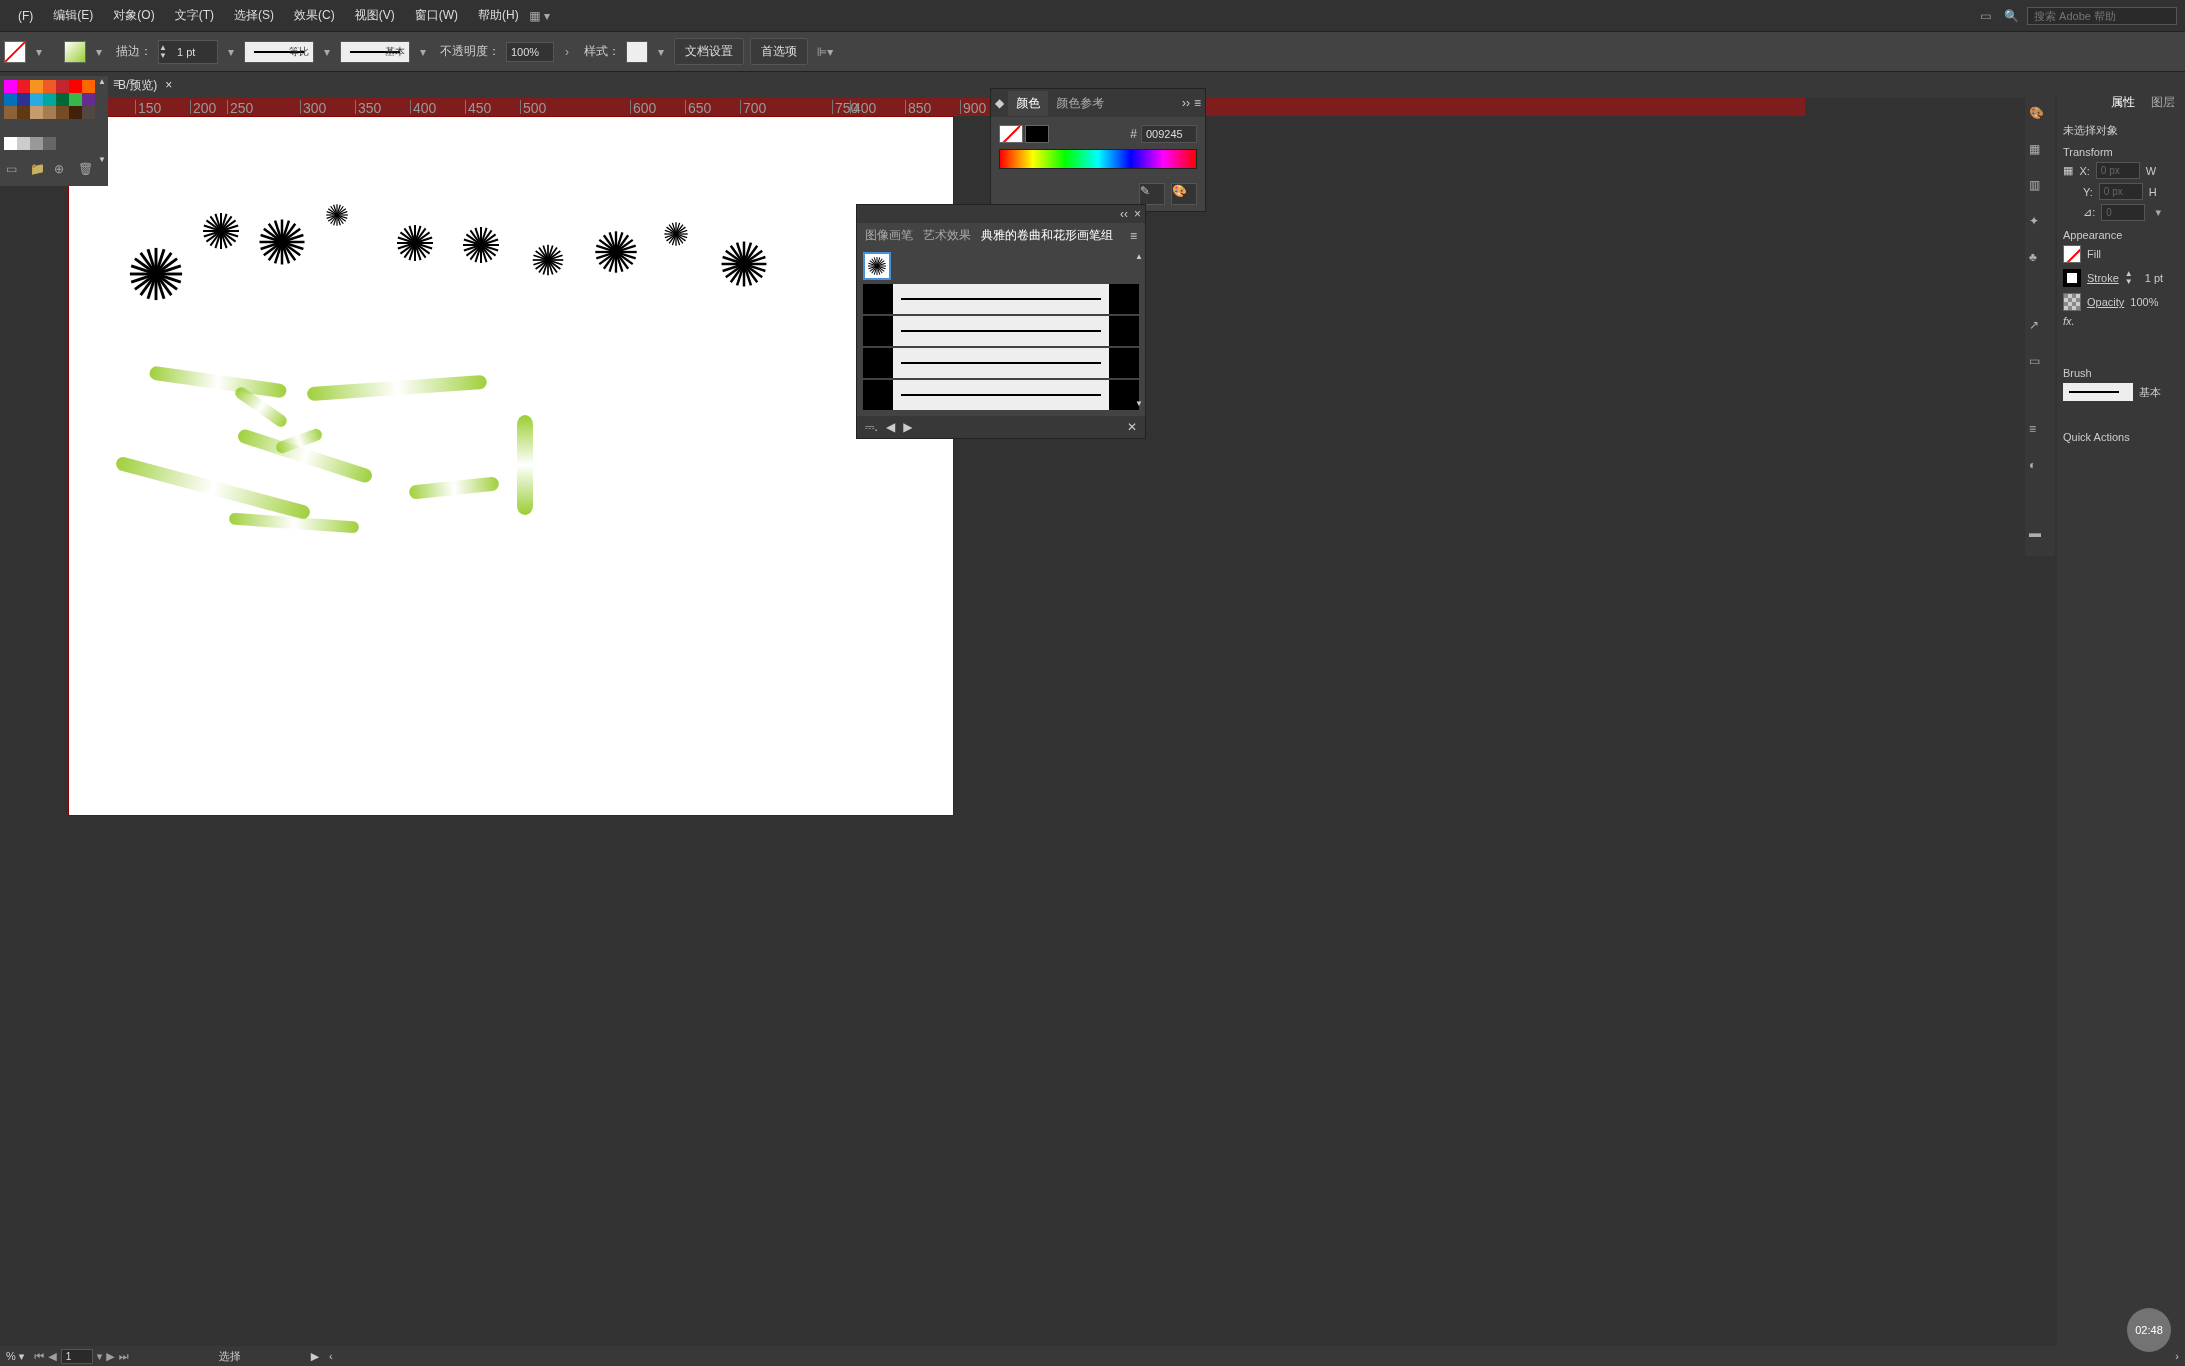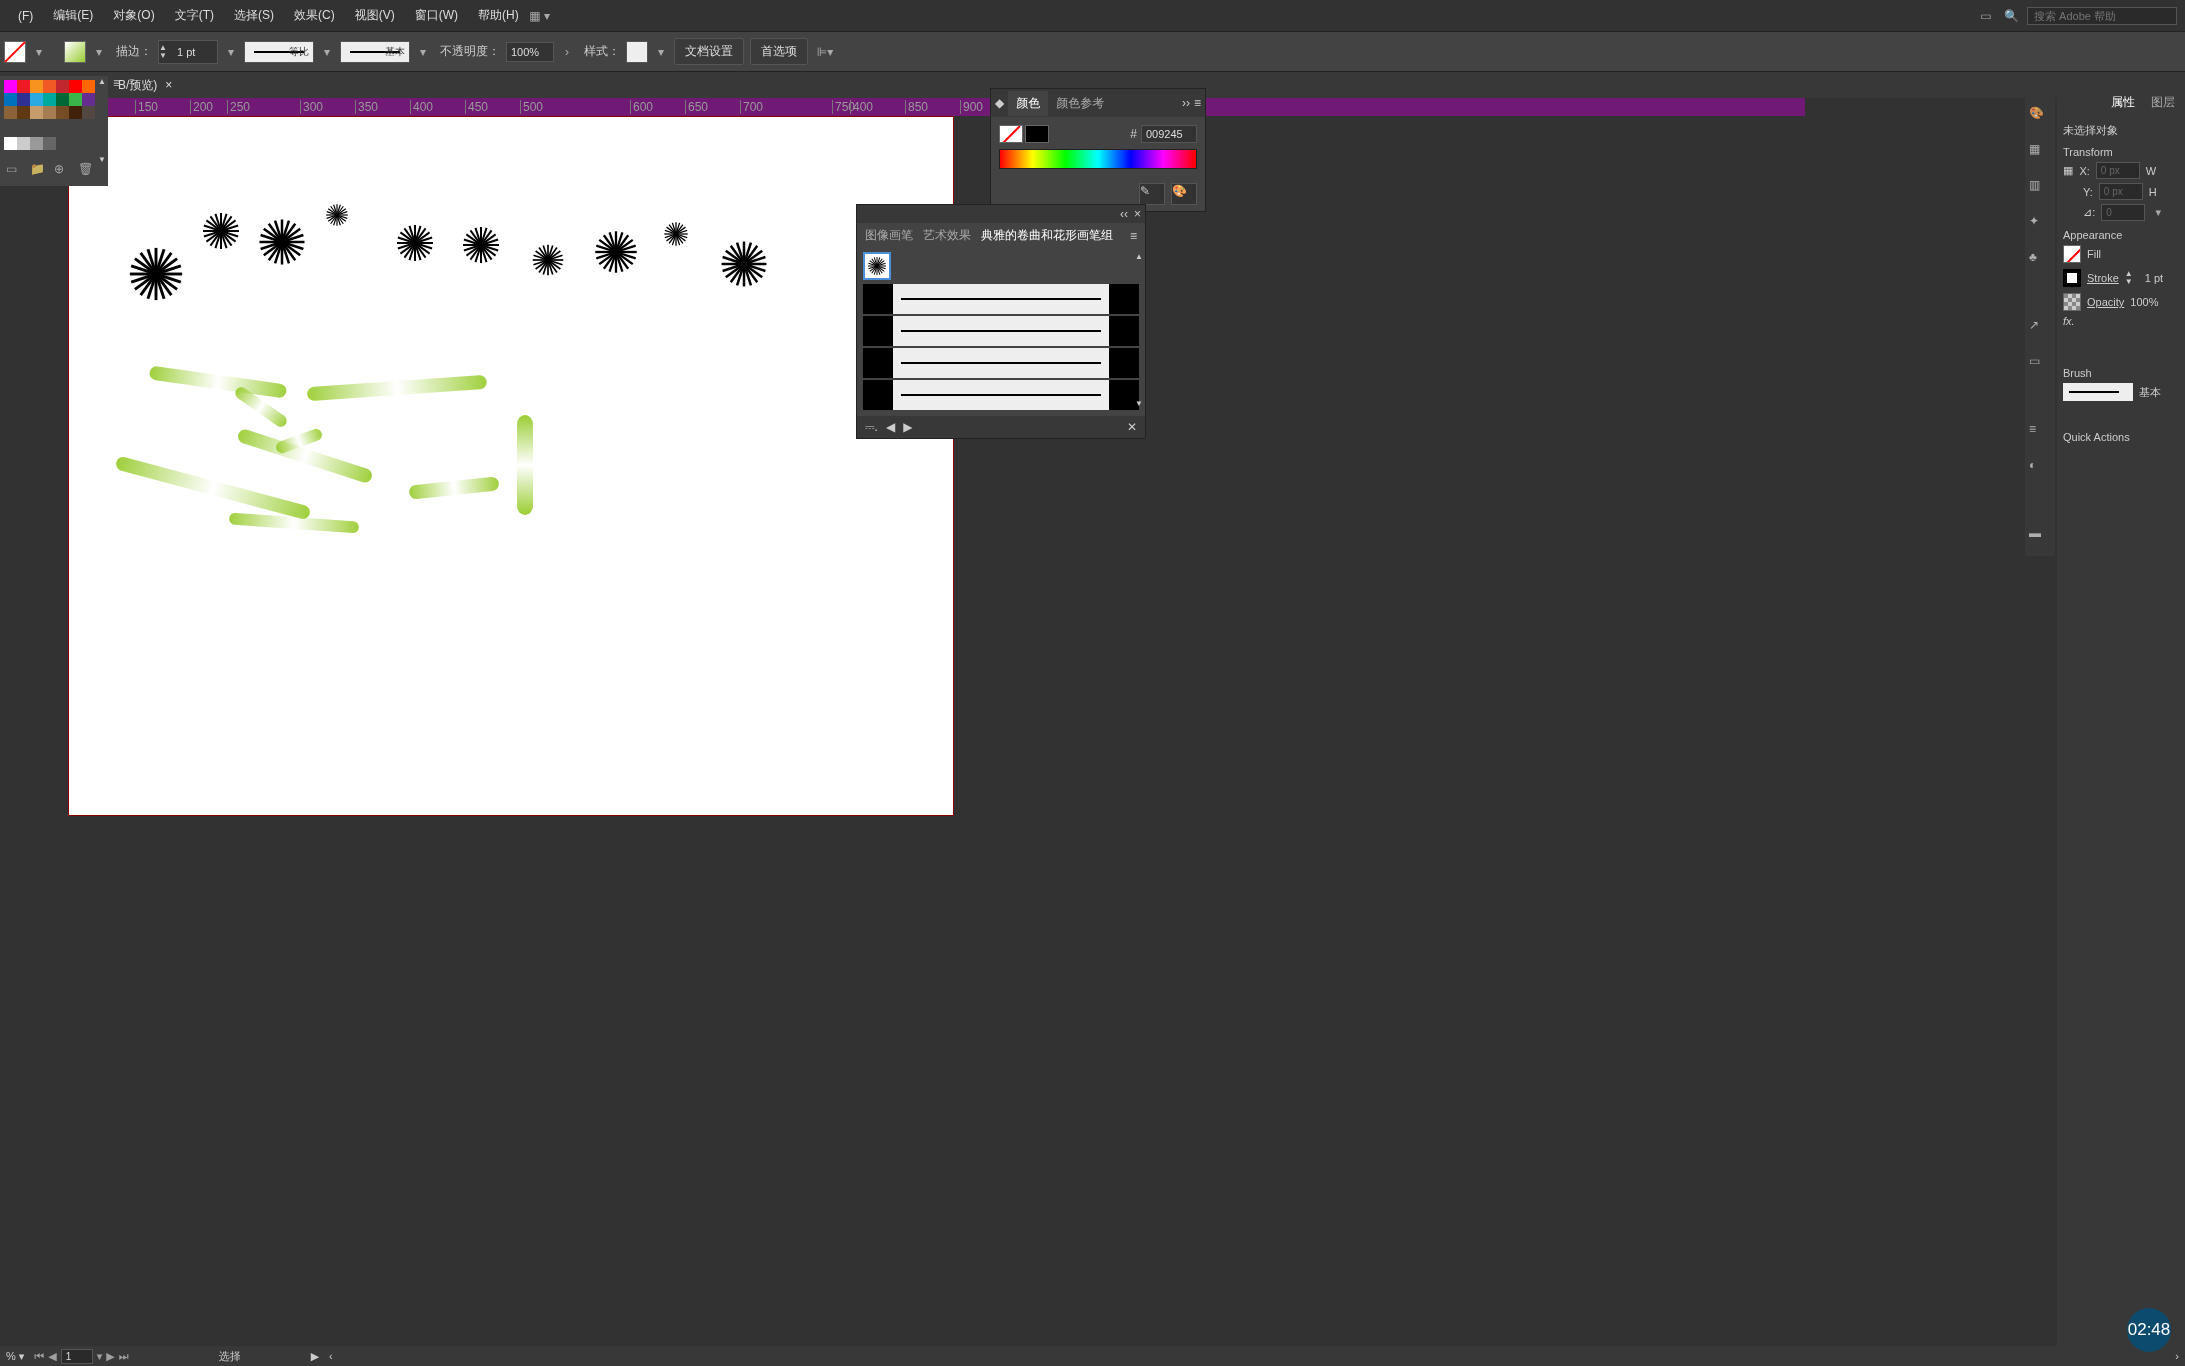--- a/index.html
+++ b/index.html
@@ -38,21 +38,21 @@
 .main-area { position: absolute; top: 98px; left: 0; right: 0; bottom: 20px; display: flex; }
 
 
 .swatches-panel { position: absolute; top: 76px; left: 0; width: 108px; background: #434343; padding: 4px; z-index: 50; }
 .swatch-row { display: flex; }
 .sw { width: 13px; height: 13px; border: 0; cursor: pointer; }
 .swatches-footer { display: flex; gap: 8px; padding: 4px 2px; margin-top: 8px; }
 .sf-icon { width: 16px; height: 16px; cursor: pointer; opacity: 0.7; }
 
 
-.ruler-h { position: absolute; top: 0; left: 0; right: 380px; height: 18px; background: #701a75; font-size: 12px; color: #999; overflow: hidden; user-select:none; }
+.ruler-h { position: absolute; top: 0; left: 0; right: 380px; height: 18px; background: #7f1d1d; font-size: 14px; color: #999; overflow: hidden; user-select:none; }
 .ruler-tick { position: absolute; top: 2px; border-left: 1px solid #777; height: 14px; padding-left: 2px; }
 
 
 .canvas-wrap { position: absolute; top: 18px; left: 68px; width: 886px; height: 700px; background: #fff; border: 1px solid #8b0000; }
 .canvas-content { position: relative; width: 100%; height: 100%; }
 .flower { position: absolute; width: 40px; height: 40px; }
 .stroke { position: absolute; background: linear-gradient(90deg, rgba(154,205,50,0.95), rgba(255,255,255,0.2), rgba(154,205,50,0.95)); border-radius: 8px; }
 
 
 .color-panel { position: absolute; top: 88px; left: 990px; width: 216px; background: #434343; border: 1px solid #222; z-index: 40; }
@@ -101,21 +101,21 @@
 .props-link { text-decoration: underline; cursor: pointer; }
 .brush-prev-box { width: 70px; height: 18px; background: #eee; display: flex; align-items: center; }
 
 
 .status-bar { position: absolute; bottom: 0; left: 0; right: 0; height: 20px; background: #383838; display: flex; align-items: center; padding: 0 6px; gap: 10px; font-size: 11px; color: #ccc; }
 .page-nav { display: flex; gap: 4px; align-items: center; }
 .page-btn { cursor: pointer; opacity: 0.7; }
 .page-input { background: #2a2a2a; border: 1px solid #555; color: #ddd; width: 32px; padding: 1px 4px; font-size: 10px; }
 
 
-.time-badge { position: absolute; bottom: 14px; right: 14px; width: 44px; height: 44px; border-radius: 50%; background: #0c4a6e; color: #fff; display: flex; align-items: center; justify-content: center; font-size: 17px; z-index: 100; }
+.time-badge { position: absolute; bottom: 14px; right: 14px; width: 44px; height: 44px; border-radius: 50%; background: #737373; color: #fff; display: flex; align-items: center; justify-content: center; font-size: 11px; z-index: 100; }
 
 
 .chev { font-size: 8px; line-height: 1; }
 svg { display: block; }
 </style>
 </head>
 <body>
 
 <div class="menu-bar">
   <span class="menu-item">(F)</span>

